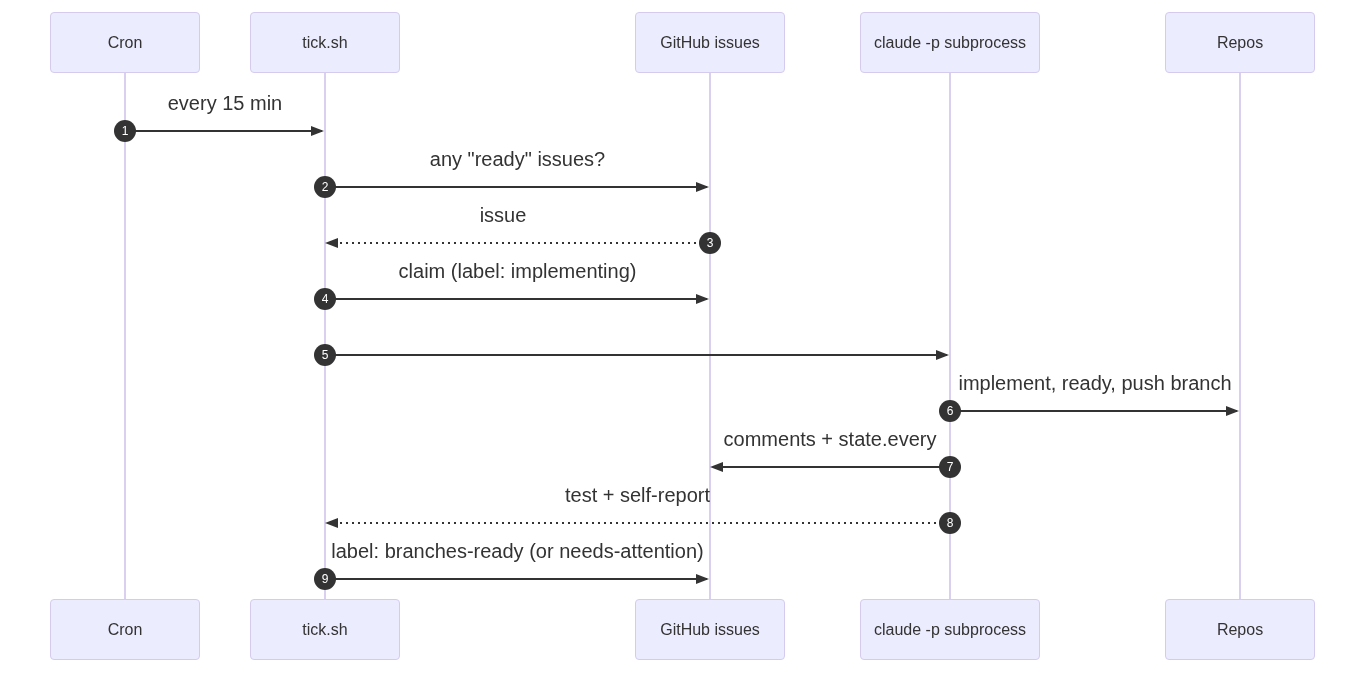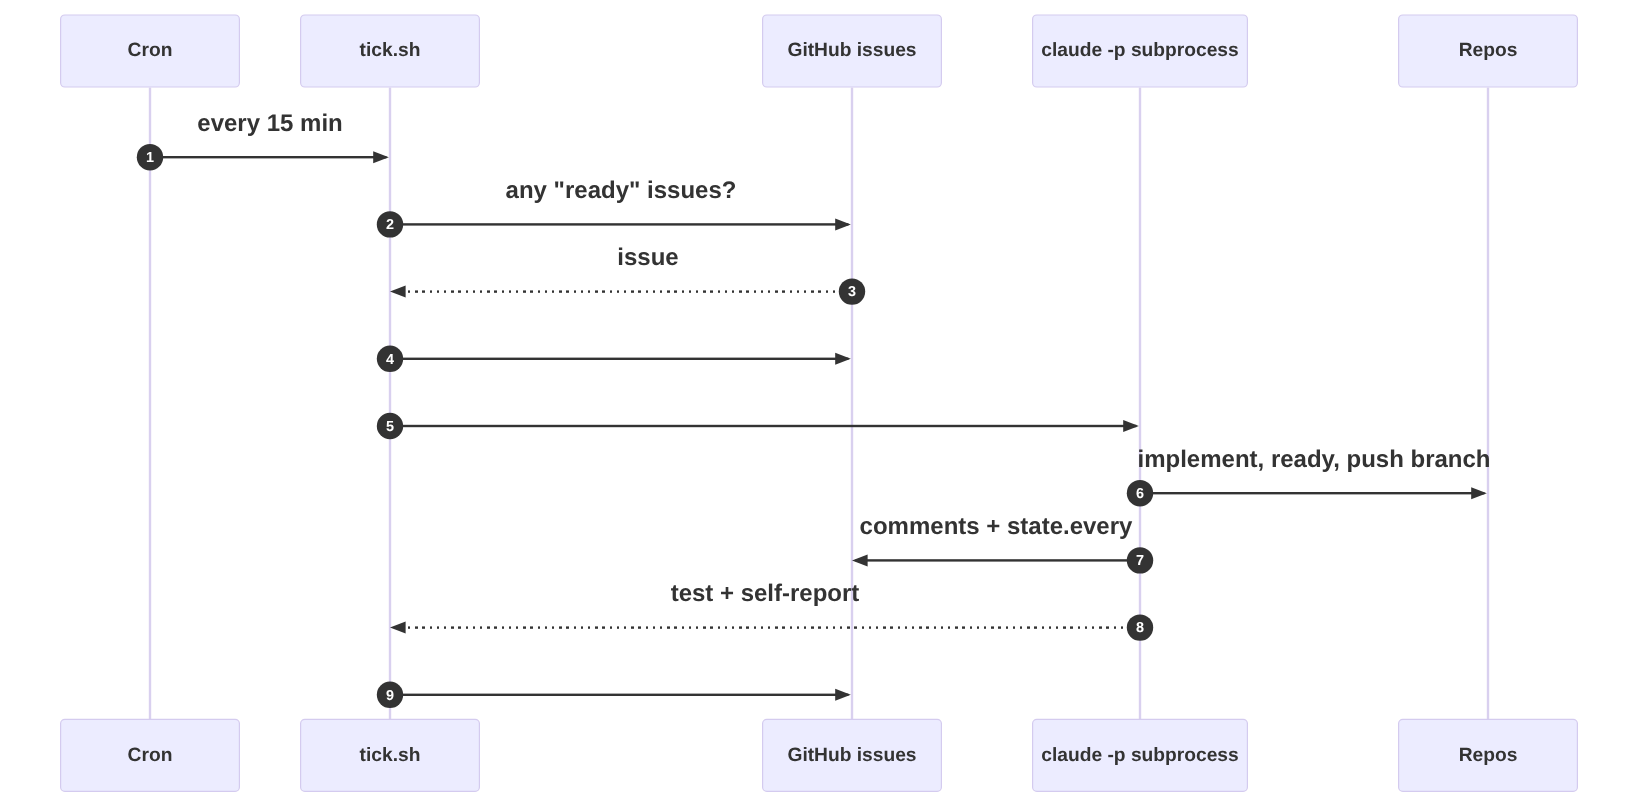--- a/index.html
+++ b/index.html
@@ -7,21 +7,20 @@
     padding: 0;
     background: #ffffff;
   }
   #diagram {
     position: relative;
     width: 1366px;
     height: 675px;
     background: var(--bg, #ffffff);
     font-family: "Liberation Sans", "DejaVu Sans", sans-serif;
     overflow: hidden;
-    font-weight: bold;
   }
   .actor-box {
     position: absolute;
     height: 61px;
     background: var(--actor-fill);
     border: 1px solid var(--actor-border);
     border-radius: 4px;
     display: flex;
     align-items: center;
     justify-content: center;
@@ -123,35 +122,37 @@
     <div class="arrowhead right" style="left: 311px; top: 126px;"></div>
     <div class="seq-badge" style="left: 114px; top: 120px;">1</div>
     <div class="msg-label" style="left: 225px; top: 93px;">every 15 min</div>
     <div class="msg-line solid" style="left: 325px; top: 186px; width: 382px; margin-left: 0px;"></div>
     <div class="arrowhead right" style="left: 696px; top: 182px;"></div>
     <div class="seq-badge" style="left: 314px; top: 176px;">2</div>
     <div class="msg-label" style="left: 517.5px; top: 149px;">any "ready" issues?</div>
     <div class="msg-line dashed" style="left: 325px; top: 242px; width: 382px; margin-left: 3px;"></div>
     <div class="arrowhead left" style="left: 325px; top: 238px;"></div>
     <div class="seq-badge" style="left: 699px; top: 232px;">3</div>
-    <div class="msg-label" style="left: 540px; top: 205px;">issue</div>
+    <div class="msg-label" style="left: 503px; top: 205px;">issue</div>
     <div class="msg-line solid" style="left: 325px; top: 298px; width: 382px; margin-left: 0px;"></div>
     <div class="arrowhead right" style="left: 696px; top: 294px;"></div>
     <div class="seq-badge" style="left: 314px; top: 288px;">4</div>
+    <div class="msg-label" style="left: 517.5px; top: 261px;">claim (label: implementing)</div>
     <div class="msg-line solid" style="left: 325px; top: 354px; width: 622px; margin-left: 0px;"></div>
     <div class="arrowhead right" style="left: 936px; top: 350px;"></div>
     <div class="seq-badge" style="left: 314px; top: 344px;">5</div>
     <div class="msg-line solid" style="left: 950px; top: 410px; width: 287px; margin-left: 0px;"></div>
     <div class="arrowhead right" style="left: 1226px; top: 406px;"></div>
     <div class="seq-badge" style="left: 939px; top: 400px;">6</div>
     <div class="msg-label" style="left: 1095px; top: 373px;">implement, ready, push branch</div>
     <div class="msg-line solid" style="left: 710px; top: 466px; width: 237px; margin-left: 3px;"></div>
     <div class="arrowhead left" style="left: 710px; top: 462px;"></div>
     <div class="seq-badge" style="left: 939px; top: 456px;">7</div>
     <div class="msg-label" style="left: 830px; top: 429px;">comments + state.every</div>
     <div class="msg-line dashed" style="left: 325px; top: 522px; width: 622px; margin-left: 3px;"></div>
     <div class="arrowhead left" style="left: 325px; top: 518px;"></div>
     <div class="seq-badge" style="left: 939px; top: 512px;">8</div>
     <div class="msg-label" style="left: 637.5px; top: 485px;">test + self-report</div>
     <div class="msg-line solid" style="left: 325px; top: 578px; width: 382px; margin-left: 0px;"></div>
     <div class="arrowhead right" style="left: 696px; top: 574px;"></div>
     <div class="seq-badge" style="left: 314px; top: 568px;">9</div>
+    <div class="msg-label" style="left: 517.5px; top: 541px;">label: branches-ready (or needs-attention)</div>
   </div>
 
 </body></html>

